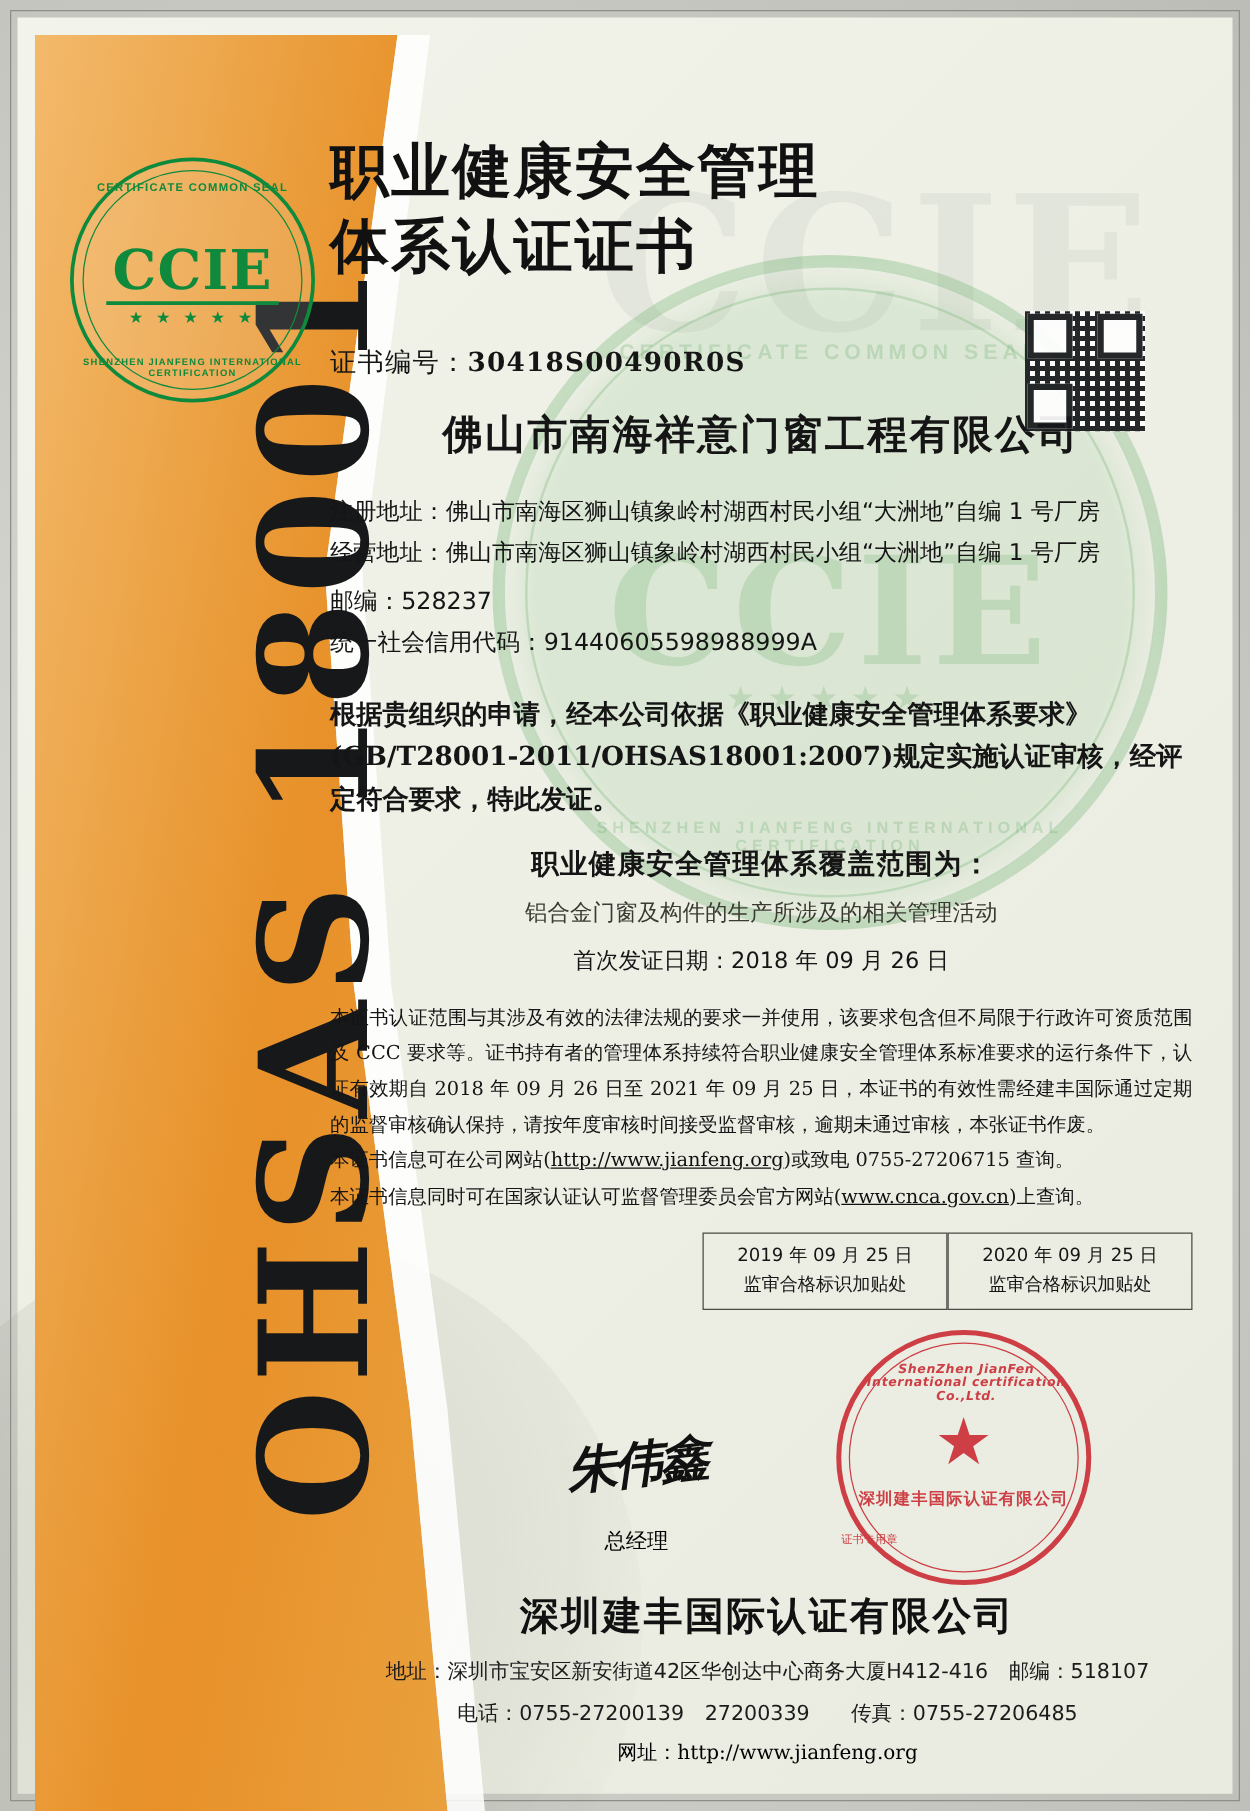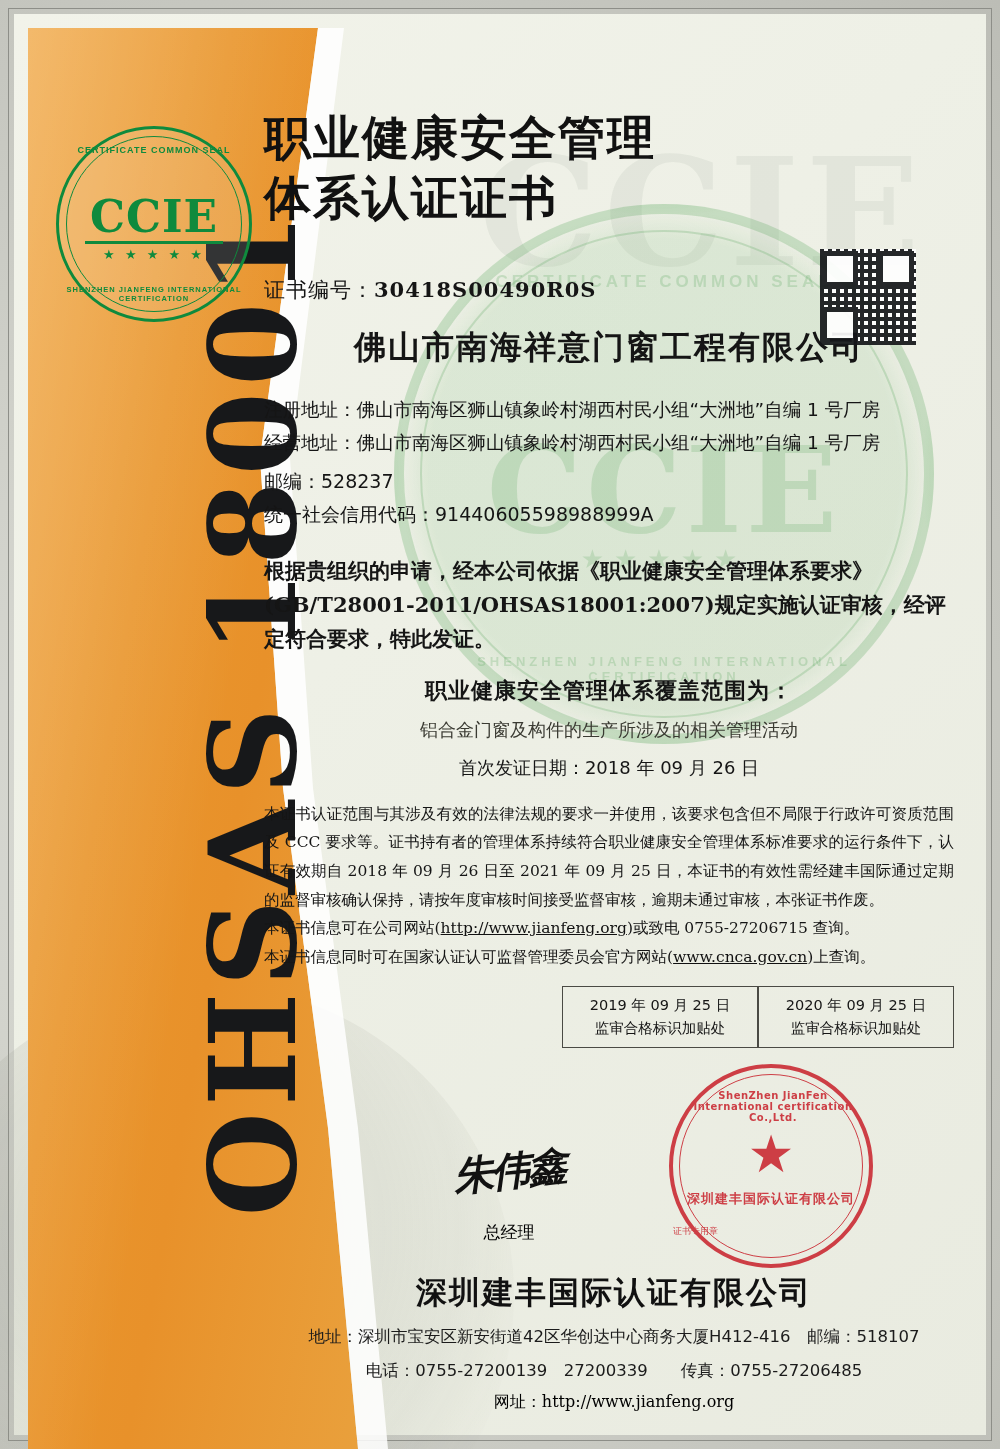--- a/index.html
+++ b/index.html
@@ -177,21 +177,21 @@
     position:absolute;left:655px;top:1050px;width:196px;height:196px;border-radius:50%;
     border:4px solid #c8202a;opacity:.85;
   }
   .stamp .inner{position:absolute;left:6px;top:6px;right:6px;bottom:6px;border:1px solid #c8202a;border-radius:50%;}
   .stamp .star{
     position:absolute;left:50%;top:44%;transform:translate(-50%,-50%);
     font-size:52px;color:#c8202a;line-height:1;
   }
   .stamp .sname{
     position:absolute;left:4px;right:0;top:22px;text-align:center;font-size:10px;
-    color:#c8202a;font-weight:700;letter-spacing:.5px;
+    color:#c8202a;font-weight:700;letter-spacing:.5px;font-style:italic;
   }
   .stamp .sname2{
     position:absolute;left:0;right:0;bottom:56px;text-align:center;font-size:13px;
     color:#c8202a;font-weight:700;letter-spacing:1px;
   }
   .stamp .sbottom{
     position:absolute;left:0;right:0;bottom:26px;font-size:9px;color:#c8202a;
   }
   
   .footer{position:absolute;left:250px;top:1258px;width:700px;text-align:center;}

